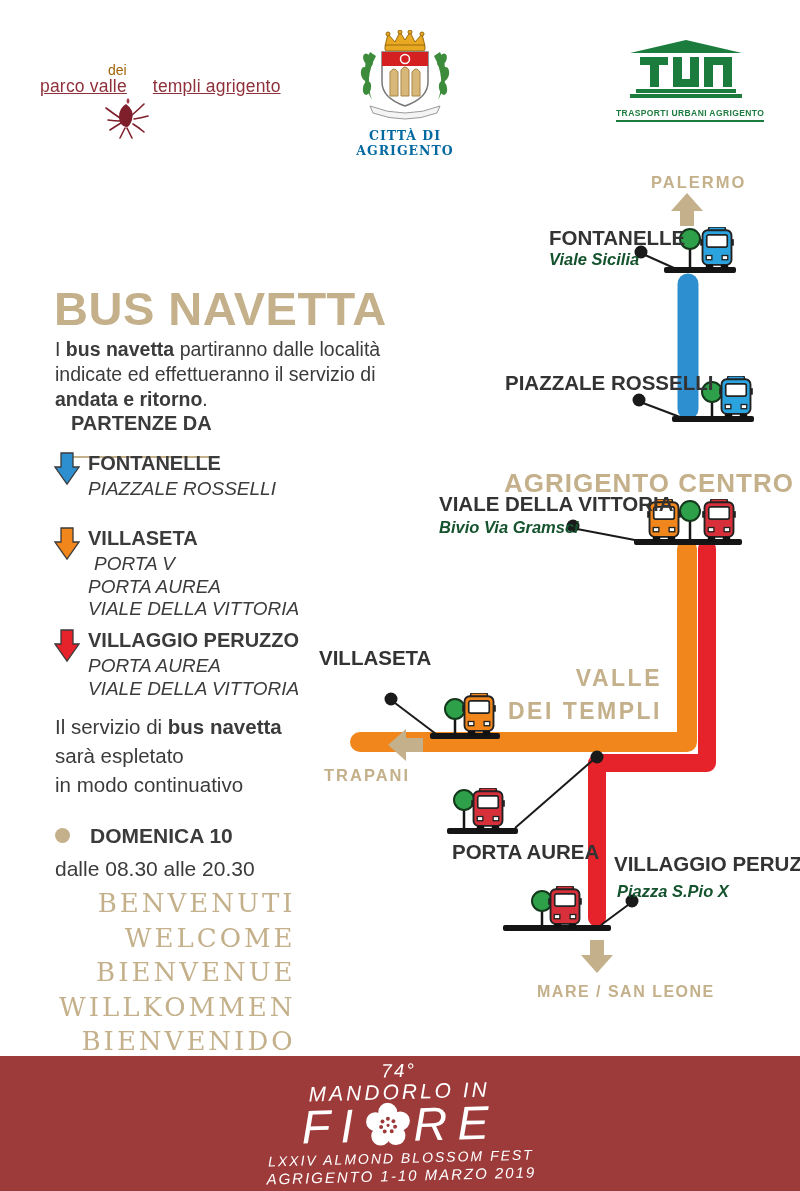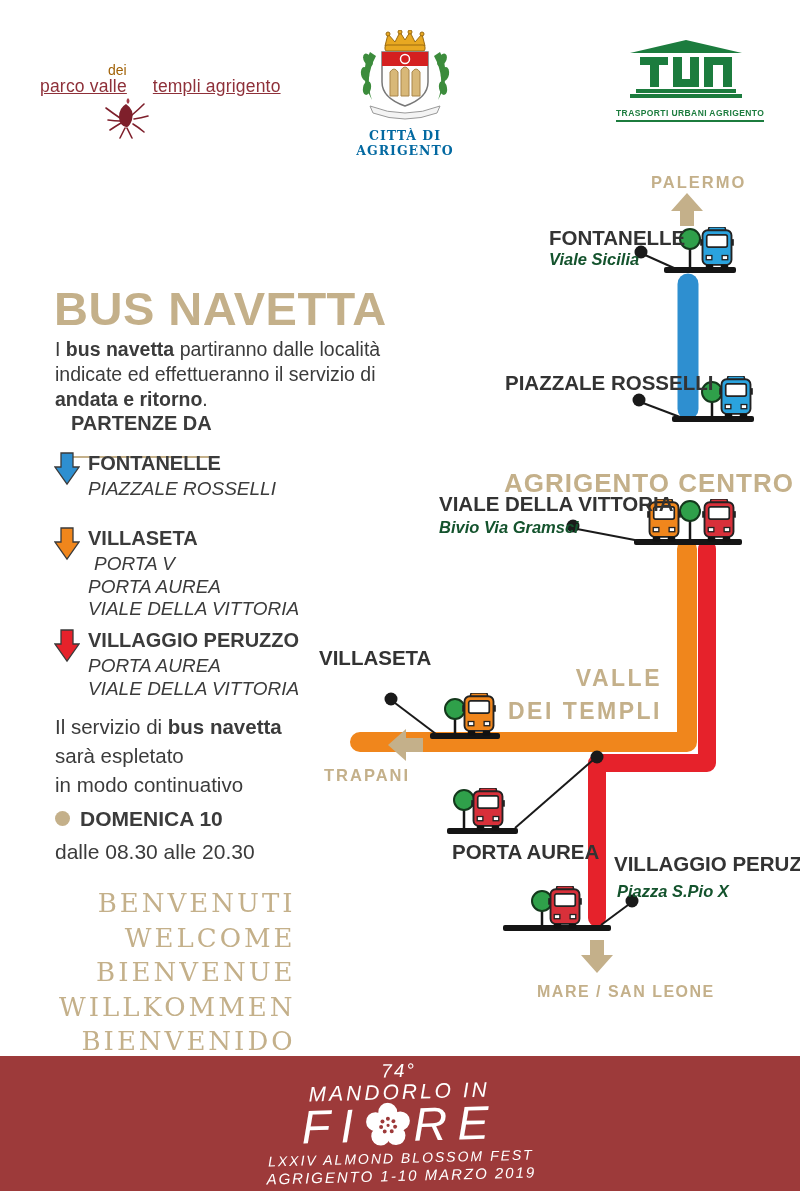--- a/index.html
+++ b/index.html
@@ -28,21 +28,21 @@
   .partenze { left:71px; top:412px; font-size:20px; font-weight:700; border-bottom:2px solid var(--tan,#c4b08a); padding-bottom:21px; }
   .dep { display:flex; gap:8px; }
   .dep-arrow { flex:0 0 26px; }
   .dep-name { font-size:20px; font-weight:700; line-height:22px; }
   .dep-stops { font-size:19px; font-style:italic; line-height:22.5px; margin-top:4px; }
   .dep1 { left:54px; top:452px; }
   .dep2 { left:54px; top:527px; }
   .dep3 { left:54px; top:629px; }
   .service { left:55px; top:712px; font-size:20.5px; line-height:29px; }
   .service b { font-weight:700; }
-  .domenica-row { display:flex; align-items:center; gap:10px; margin-top:5px; }
+  .domenica-row { display:flex; align-items:center; gap:20px; margin-top:22px; }
   .bullet { width:15px; height:15px; border-radius:50%; background:var(--tan,#c4b08a); }
   .domenica { font-size:21px; font-weight:700; }
   .hours { margin-top:4px; font-size:21px; }
   .welcome { left:59px; top:886px; font-family:"DejaVu Serif", serif; font-size:26px; letter-spacing:3px; line-height:34.5px; color:var(--tan,#c4b08a);text-align:right; }
 
   
   .place { color:var(--tan,#c4b08a); font-weight:600; }
   .lbl-palermo { left:651px; top:173px; font-size:16.5px; letter-spacing:2px; }
   .lbl-trapani { left:324px; top:766px; font-size:16.5px; letter-spacing:2px; }
   .lbl-mare { left:537px; top:983px; font-size:16px; letter-spacing:1.5px; }

